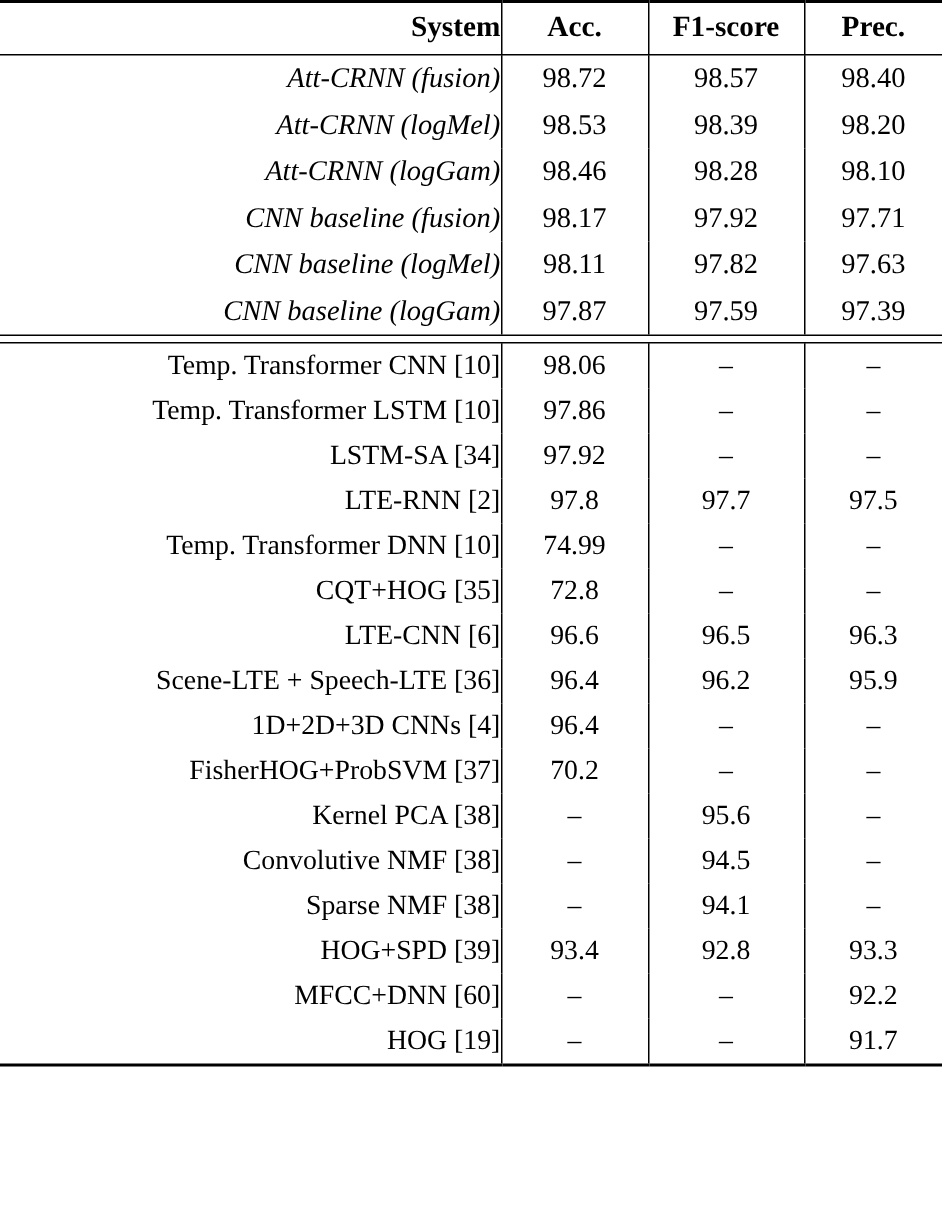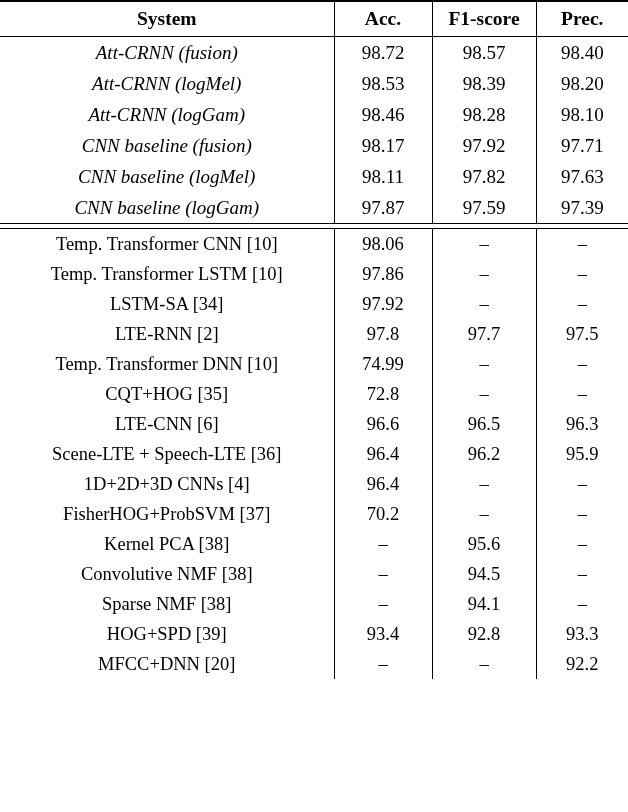--- a/index.html
+++ b/index.html
@@ -44,21 +44,21 @@
   
   .cell {
     height: 31px;
     line-height: 31px;
     font-size: 19px;
     box-sizing: border-box;
   }
   .col-sep { border-left: 1.6px solid #000; }
 
   .sys {
-    text-align: center;
+    text-align: right;
     padding-left: 8px;
     white-space: nowrap;
     overflow: hidden;
   }
   .num {
     text-align: center;
   }
 
   
   .hdr .cell {
@@ -233,20 +233,26 @@
         <td class="cell num col-sep">94.1</td>
         <td class="cell num col-sep">–</td>
       </tr>
       <tr class="sec2">
         <td class="cell sys">HOG+SPD [39]</td>
         <td class="cell num col-sep">93.4</td>
         <td class="cell num col-sep">92.8</td>
         <td class="cell num col-sep">93.3</td>
       </tr>
       <tr class="sec2">
-        <td class="cell sys">MFCC+DNN [20]</td>
+        <td class="cell sys">MFCC+DNN [60]</td>
         <td class="cell num col-sep">–</td>
         <td class="cell num col-sep">–</td>
         <td class="cell num col-sep">92.2</td>
+      </tr>
+      <tr class="sec2 frame-bottom">
+        <td class="cell sys">HOG [19]</td>
+        <td class="cell num col-sep">–</td>
+        <td class="cell num col-sep">–</td>
+        <td class="cell num col-sep">91.7</td>
       </tr>
     </tbody>
   </table>
 </div>
 
 </body></html>

